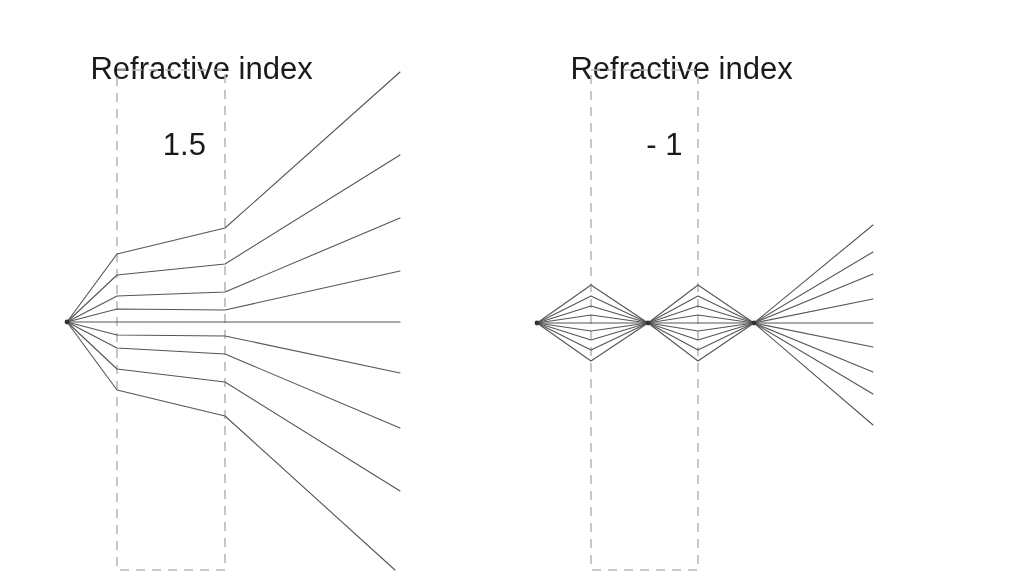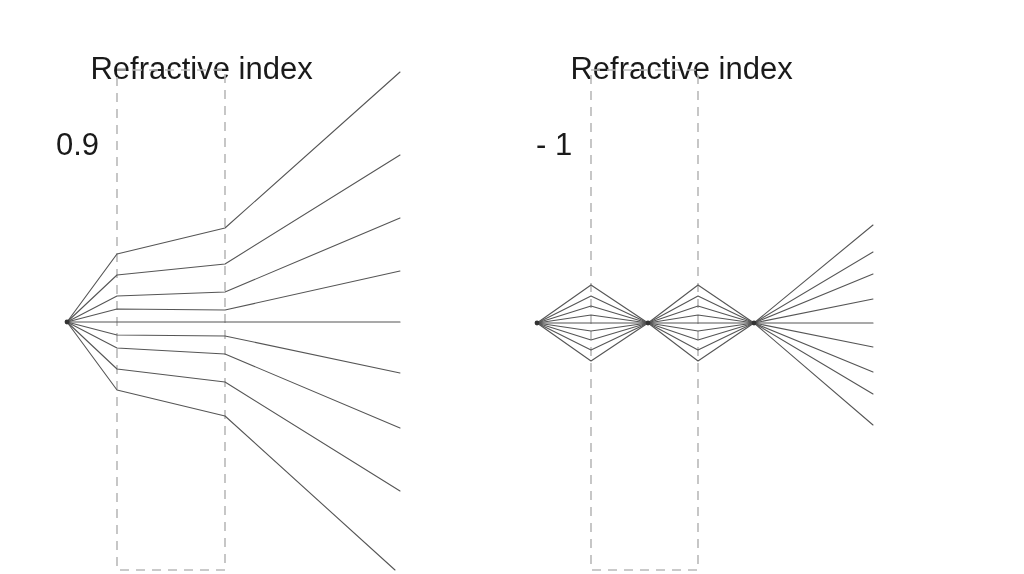--- a/index.html
+++ b/index.html
@@ -17,20 +17,21 @@
   }
   .panel-label {
     position: absolute;
     color: #1a1a1a;
     font-family: "Liberation Sans", sans-serif;
     font-size: 31px;
     line-height: 38px;
     font-weight: 400;
     white-space: pre;
     letter-spacing: 0px;
+    text-align: center;
   }
   #label-left  { left: 56px;  top: 12px; }
   #label-right { left: 536px; top: 12px; }
   .label-line2 { display: block; }
   svg.rays {
     position: absolute;
     left: 0;
     top: 0;
     width: 1024px;
     height: 574px;
@@ -52,21 +53,21 @@
     fill: #333333;
   }
 </style>
 </head>
 <body>
 
 <div id="stage">
 
   <div class="panel-label" id="label-left">
     <span>Refractive index</span>
-    <span class="label-line2">0.9</span>
+    <span class="label-line2">1.5</span>
   </div>
 
   <div class="panel-label" id="label-right">
     <span>Refractive index</span>
     <span class="label-line2">- 1</span>
   </div>
 
   <svg class="rays" viewBox="0 0 1024 574">
     <g id="slab-group">
         <rect x="117" y="70" width="108" height="500" class="slab"></rect>

